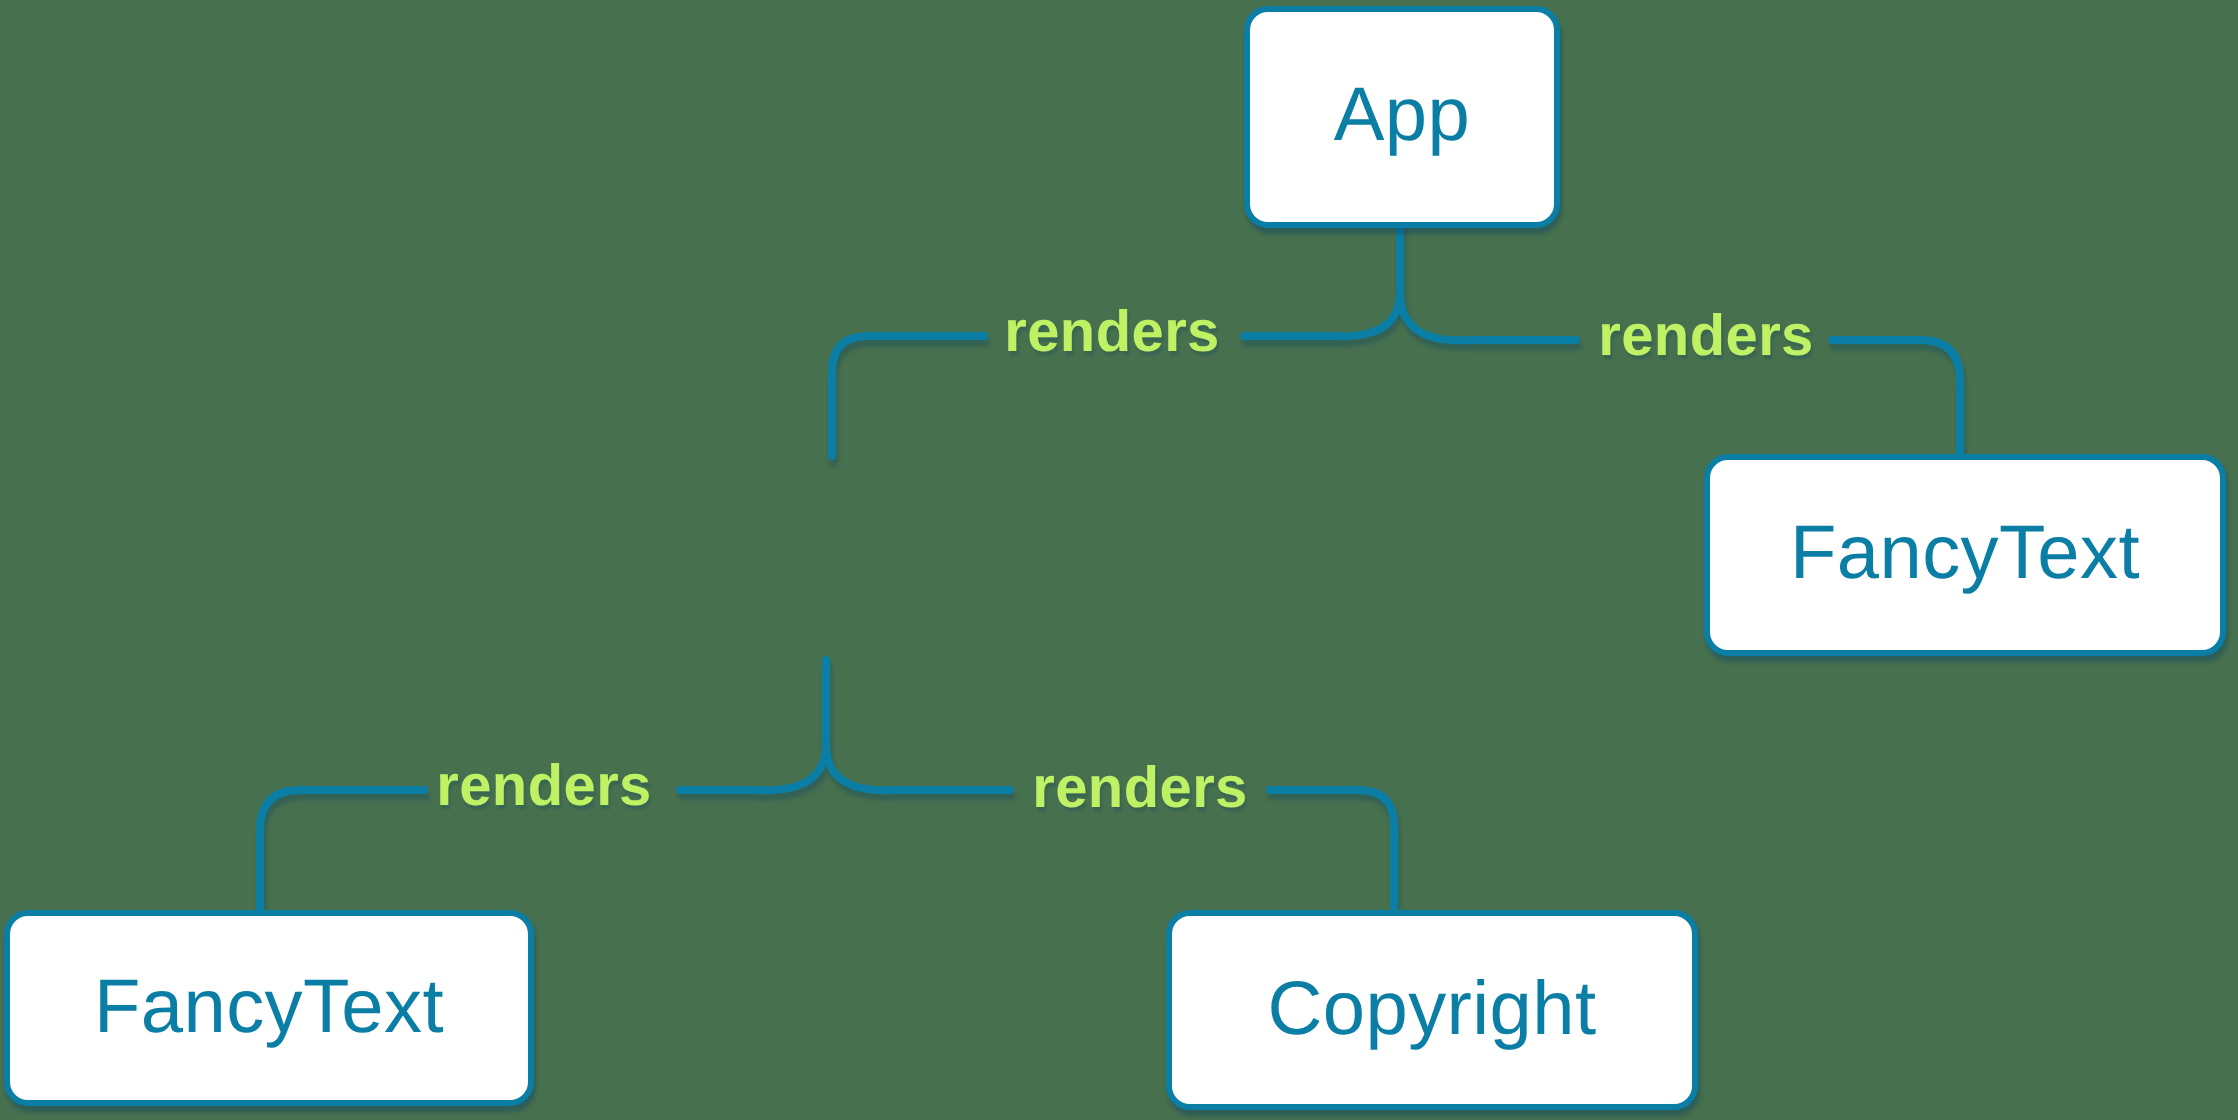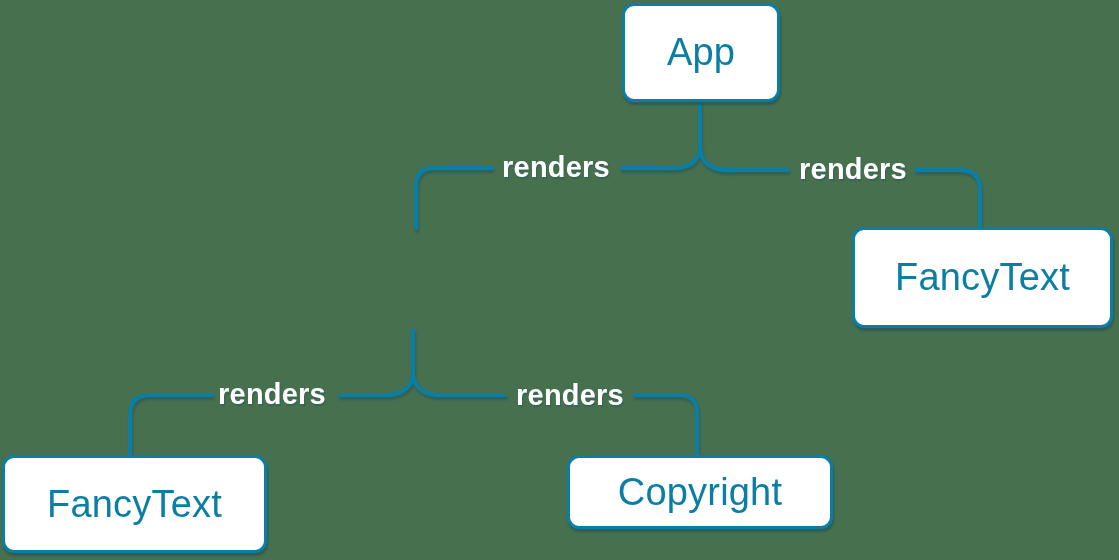--- a/index.html
+++ b/index.html
@@ -35,30 +35,30 @@
     align-items: center;
     justify-content: center;
     color: #0a7ea4;
     font-size: 38px;
     font-weight: 500;
     letter-spacing: 0.2px;
     box-shadow: 1px 3px 2px rgba(13, 70, 98, 0.45);
     white-space: nowrap;
   }
 
-  .node-app          { left: 622px; top: 3px;   width: 158px; height: 99px;  }
+  .node-app          { left: 622px; top: 3px;   width: 158px; height: 111px;  }
   .node-ig           { left: 197px; top: 228px; width: 460px; height: 100px; }
   .node-ft-top       { left: 852px; top: 227px; width: 261px; height: 101px; }
   .node-ft-bottom    { left: 2px;   top: 455px; width: 265px; height: 98px;  }
-  .node-copyright    { left: 567px; top: 455px; width: 266px; height: 74px;  }
+  .node-copyright    { left: 583px; top: 455px; width: 266px; height: 100px;  }
 
   .edge-label {
     position: absolute;
     transform: translate(-50%, -50%);
-    color: #ffffff;
+    color: #bef264;
     font-size: 29px;
     font-weight: 600;
     letter-spacing: 0.2px;
     text-shadow: 1px 2px 1px rgba(13, 70, 98, 0.25);
     white-space: nowrap;
   }
   .edge-label-1 { left: 556px; top: 167px; }
   .edge-label-2 { left: 853px; top: 169px; }
   .edge-label-3 { left: 272px; top: 394px; }
   .edge-label-4 { left: 570px; top: 395px; }

